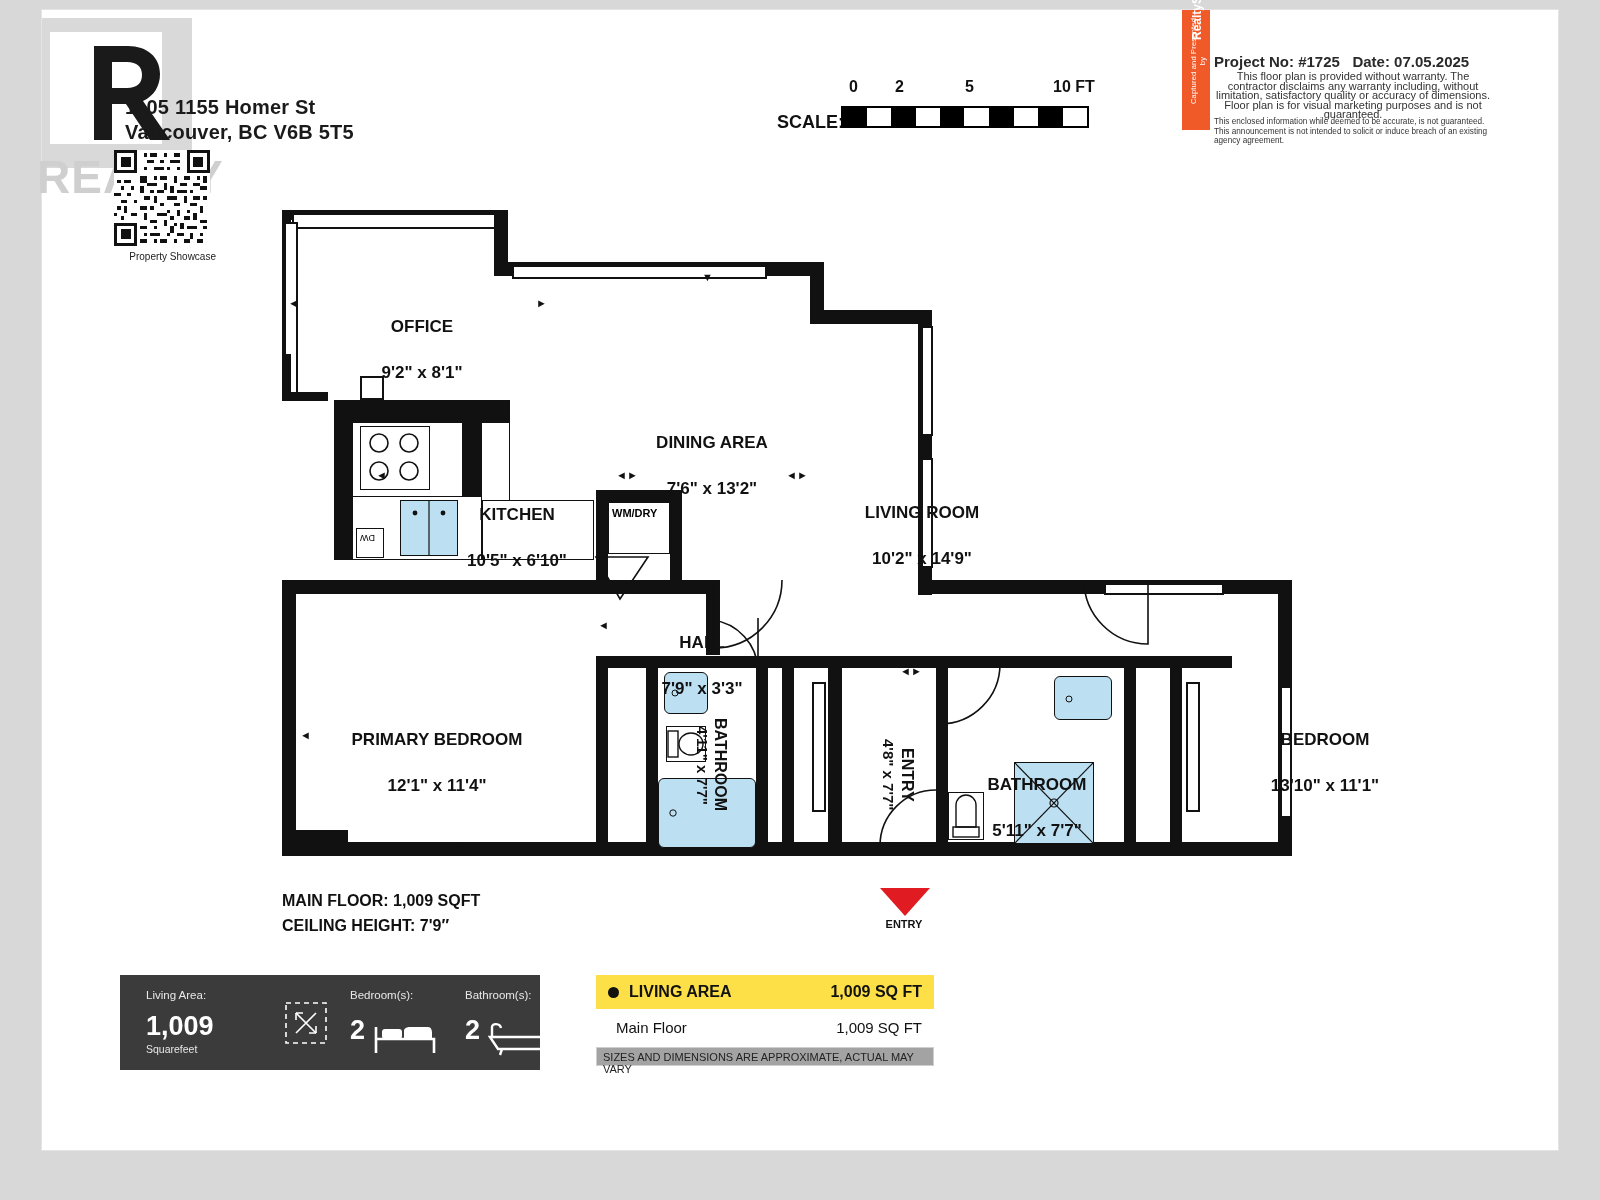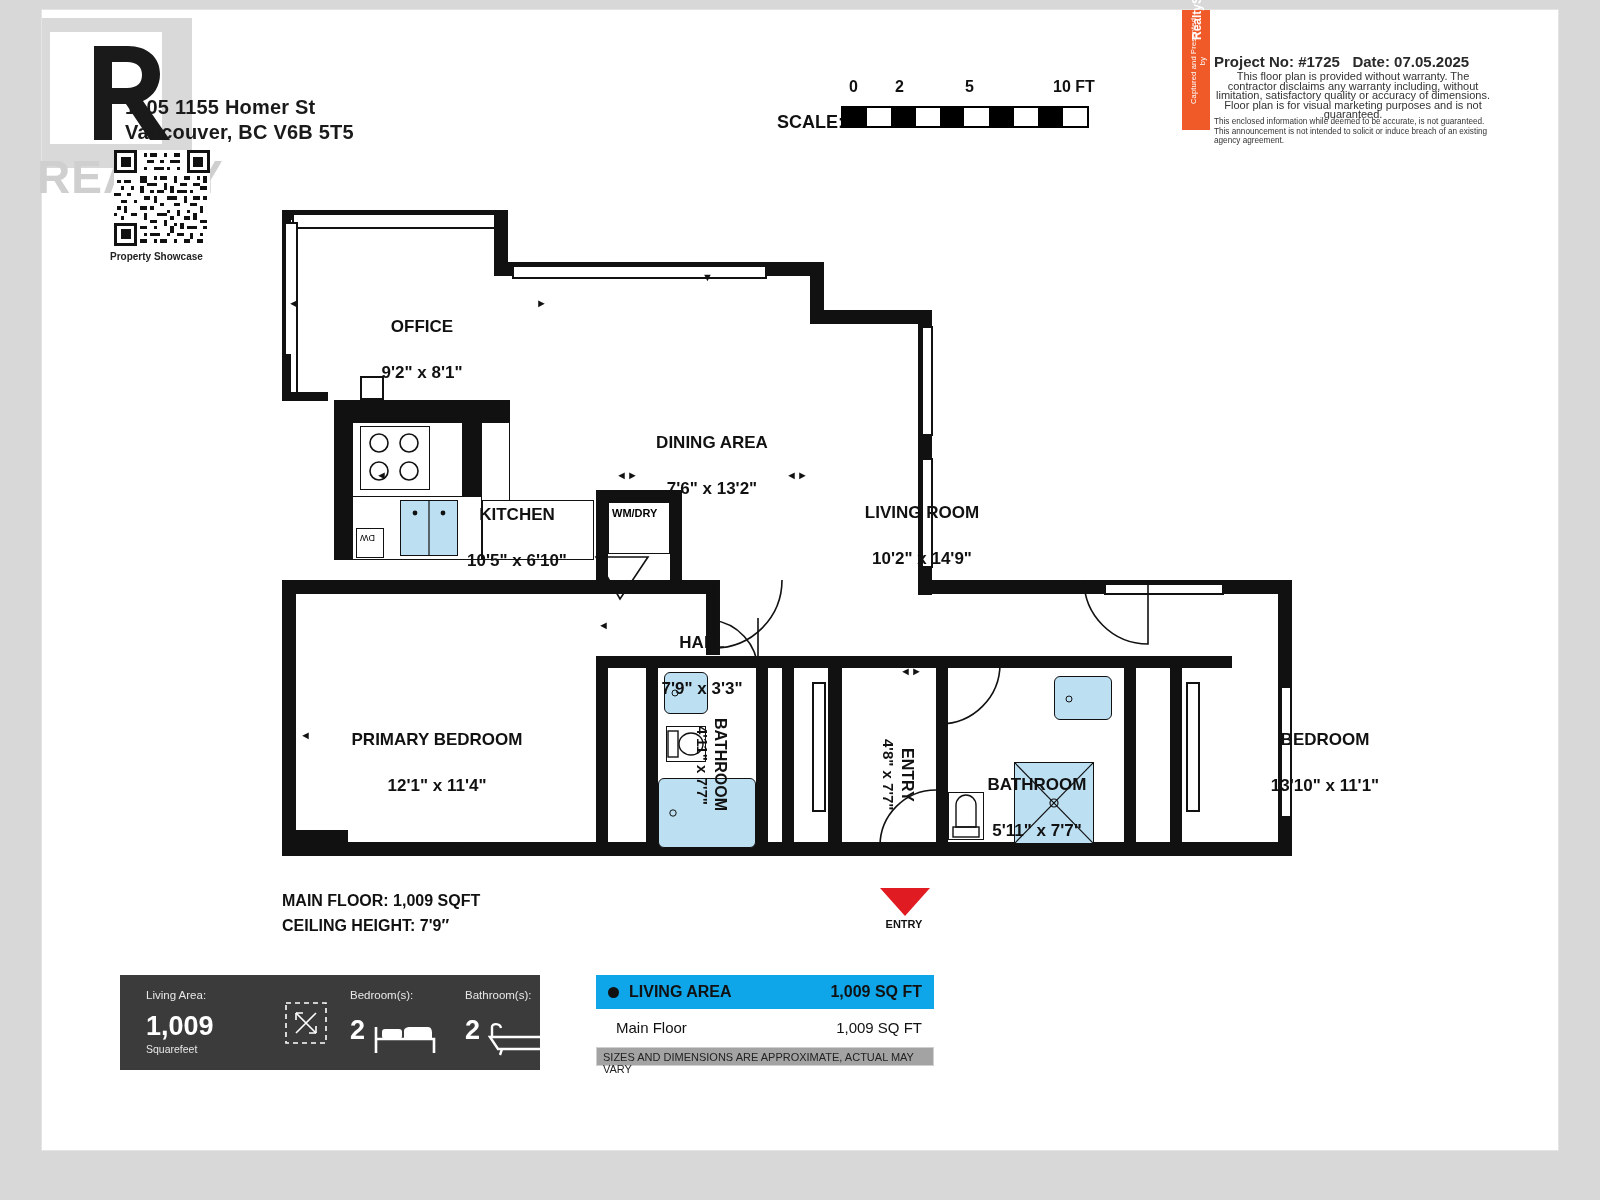--- a/index.html
+++ b/index.html
@@ -6,21 +6,21 @@
   body{width:1600px;height:1200px;font-family:"Liberation Sans",sans-serif;}
   #page{position:relative;width:1600px;height:1200px;background:#d8d8d8;overflow:hidden;}
   #sheet{position:absolute;left:42px;top:10px;width:1516px;height:1140px;background:#ffffff;box-shadow:0 0 0 1px #e4e4e4;}
 
   
   .addr{position:absolute;left:83px;top:85px;font-size:20px;font-weight:bold;line-height:25px;color:#1a1a1a;letter-spacing:.2px;white-space:pre-line;}
   .logo-r{position:absolute;left:0px;top:8px;width:150px;height:150px;}
   .logo-r svg{display:block;}
   .watermark{position:absolute;left:-5px;top:140px;font-size:46px;font-weight:bold;color:#cfcfcf;letter-spacing:1px;}
   .qr{position:absolute;left:72px;top:140px;width:96px;height:96px;}
-  .qr-cap{position:absolute;left:68px;top:241px;width:106px;text-align:left;font-size:10px;font-weight:bold;color:#222;}
+  .qr-cap{position:absolute;left:68px;top:241px;width:106px;text-align:right;font-size:10px;font-weight:normal;color:#222;}
 
   
   .scale-wrap{position:absolute;left:735px;top:68px;}
   .scale-label{position:absolute;left:0px;top:34px;font-size:18px;font-weight:bold;color:#111;}
   .scale-nums{position:absolute;left:62px;top:0px;width:260px;height:22px;}
   .scale-nums span{position:absolute;font-size:16px;font-weight:bold;color:#111;}
   .scale-bar{position:absolute;left:64px;top:28px;width:248px;height:22px;border:2px solid #000;background:#fff;box-sizing:border-box;}
   .scale-bar i{position:absolute;top:0;height:18px;background:#000;display:block;}
 
   
@@ -51,21 +51,21 @@
   .entry-lbl{position:absolute;left:830px;top:908px;width:64px;text-align:center;font-size:11px;font-weight:bold;color:#111;}
 
   
   .sumbar{position:absolute;left:78px;top:965px;width:420px;height:95px;background:#3b3b3b;color:#fff;}
   .sumbar .cell{position:absolute;top:0;height:95px;}
   .sumbar .cap{font-size:11.5px;color:#e8e8e8;}
   .sumbar .val{font-size:27px;font-weight:bold;line-height:30px;}
   .sumbar .sub{font-size:10.5px;color:#e8e8e8;}
 
   .legend{position:absolute;left:554px;top:965px;width:338px;}
-  .lg-top{position:relative;height:34px;background:#0ea5e9;}
+  .lg-top{position:relative;height:34px;background:#fde047;}
   .lg-top .dot{position:absolute;left:12px;top:12px;width:11px;height:11px;border-radius:50%;background:#111;}
   .lg-top .t1{position:absolute;left:33px;top:8px;font-size:16px;font-weight:bold;color:#111;}
   .lg-top .t2{position:absolute;right:12px;top:8px;font-size:16px;font-weight:bold;color:#111;}
   .lg-row{position:relative;height:38px;background:#fff;}
   .lg-row .t1{position:absolute;left:20px;top:10px;font-size:15px;color:#111;}
   .lg-row .t2{position:absolute;right:12px;top:10px;font-size:15px;color:#111;}
   .lg-note{position:relative;height:19px;background:#a3a3a3;border:1px solid #cfcfcf;box-sizing:border-box;}
   .lg-note span{position:absolute;left:6px;top:3px;font-size:11px;color:#222;}
 
   svg.ico{display:block;}

